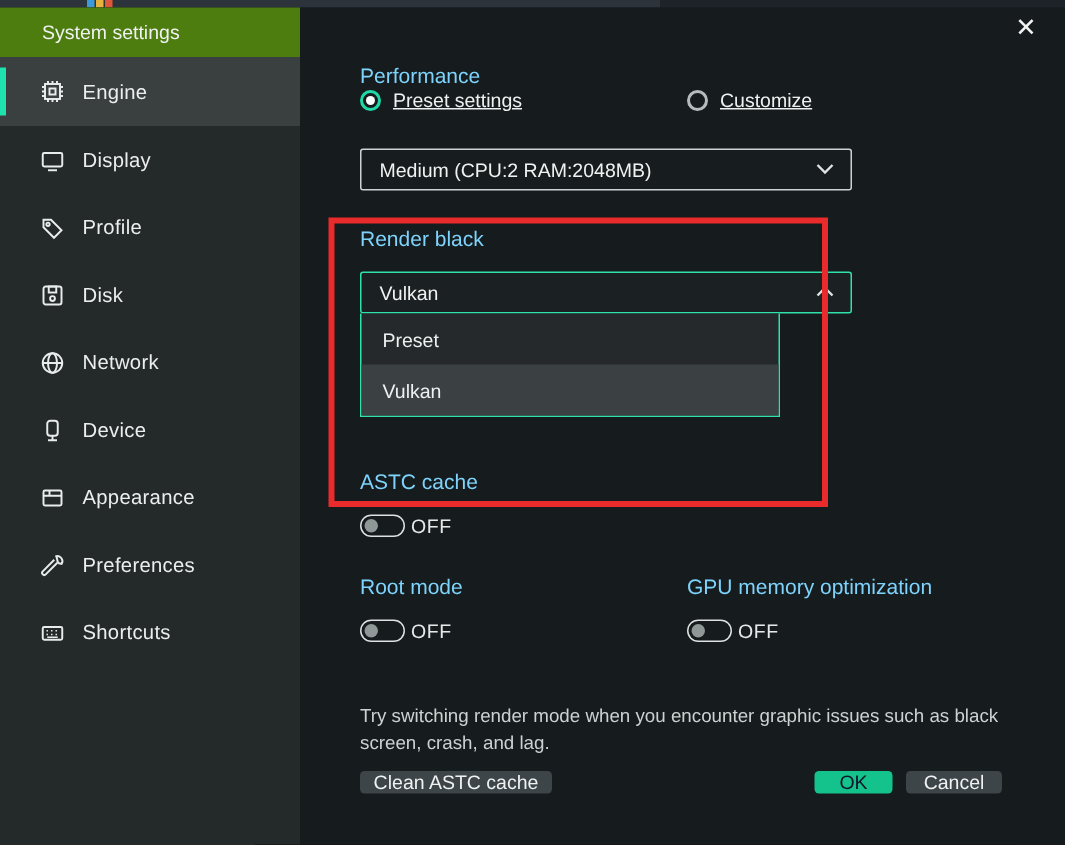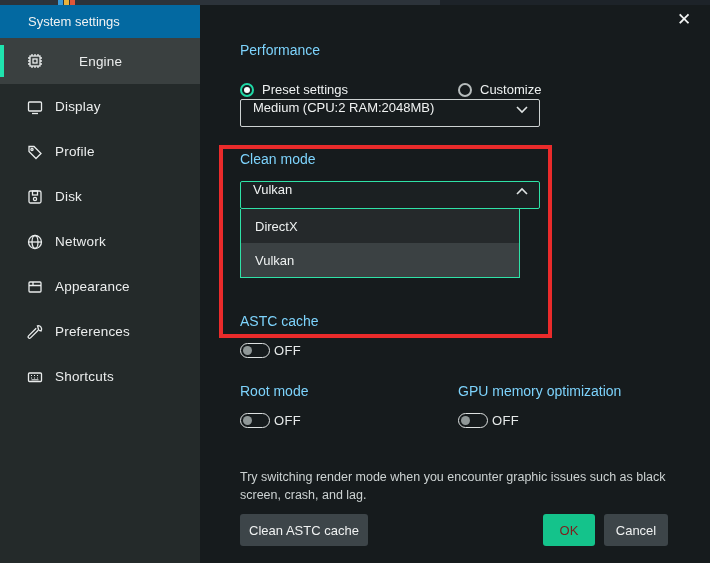--- a/index.html
+++ b/index.html
@@ -14,53 +14,53 @@
   .top-strip{position:absolute;left:0;top:0;width:710px;height:5px;background:#1d2329;}
   .top-strip-left{position:absolute;left:0;top:0;width:440px;height:5px;background:#2c333a;}
   .logo-dot{position:absolute;top:0;width:5px;height:5px;}
   .dot-blue{left:58px;background:#3b9bd8;}
   .dot-yellow{left:64px;background:#e8b33c;}
   .dot-red{left:70px;background:#e05638;}
   .edge-artifact{position:absolute;left:706px;top:276px;width:4px;height:9px;background:#7f8a8e;opacity:.8;}
 
   
   .sidebar{position:absolute;left:0;top:5px;width:200px;height:558px;background:#242a2a;}
-  .sidebar-header{height:33px;display:flex;align-items:center;padding-left:28px;background:#0369a1;}
+  .sidebar-header{height:33px;display:flex;align-items:center;padding-left:28px;background:#4d7c0f;}
   .sidebar-title{font-size:13px;color:#f0f2f2;}
   .nav{position:absolute;top:33px;left:0;right:0;}
   .nav-item{height:45px;display:flex;align-items:center;padding-left:26px;position:relative;cursor:pointer;}
-  .nav-item.first{height:46px;gap:24px;}
+  .nav-item.first{height:46px;}
   .nav-item.selected{background:#3a4040;}
   .nav-item.selected::before{content:"";position:absolute;left:0;top:7px;bottom:7px;width:4px;background:#1fe3ae;}
   .nav-icon{width:18px;height:18px;margin-right:11px;flex:0 0 18px;display:flex;align-items:center;justify-content:center;}
   .nav-icon svg{stroke:#e9ecec;fill:none;stroke-width:1.3;}
   .nav-label{font-size:13.5px;color:#eceeee;letter-spacing:.2px;}
 
   
   .main{position:absolute;left:200px;top:5px;width:510px;height:558px;background:#161b1d;}
   .close-btn{position:absolute;right:14px;top:2px;width:24px;height:24px;display:flex;align-items:center;justify-content:center;
     font-size:17px;color:#f2f4f4;cursor:pointer;}
   .section-heading{position:absolute;font-size:14px;color:#7dd3fc;}
   .h-performance{left:40px;top:37px;}
   .h-render{left:40px;top:146px;}
   .h-astc{left:40px;top:308px;}
   .h-root{left:40px;top:378px;}
   .h-gpu{left:258px;top:378px;}
 
   
-  .radio-row{position:absolute;top:77px;left:40px;display:flex;align-items:center;}
+  .radio-row{position:absolute;top:54px;left:40px;display:flex;align-items:center;text-decoration:underline;}
   .radio-row.second{left:258px;}
   .radio-outer{width:14px;height:14px;border-radius:50%;border:2px solid #b6bcbc;box-sizing:border-box;margin-right:8px;position:relative;}
   .radio-outer.checked{border-color:#1fd8a6;}
   .radio-outer.checked::after{content:"";position:absolute;left:2px;top:2px;width:6px;height:6px;border-radius:50%;background:#fbfdfd;}
   .radio-label{font-size:13px;color:#eef1f1;}
 
   
-  .dropdown{position:absolute;left:40px;width:300px;height:28px;box-sizing:border-box;
-    border:1px solid #cdd2d2;border-radius:2px;display:flex;
+  .dropdown{position:absolute;left:40px;width:328px;height:28px;box-sizing:border-box;
+    border:1px solid #cdd2d2;border-radius:2px;display:flex;align-items:center;
     padding:0 10px 0 12px;cursor:pointer;background:#171c1e;}
   .dd-preset{top:94px;}
   .dd-render{top:176px;border:1px solid #2fe2a7;background:#1b2022;}
   .dd-value{font-size:13px;color:#f0f2f2;flex:1;}
   .dd-chevron svg{stroke:#dfe3e3;fill:none;stroke-width:1.6;}
 
   .dd-list{position:absolute;left:40px;top:204px;width:280px;box-sizing:border-box;
     border:1px solid #2fe2a7;border-top:none;background:#25292b;z-index:3;}
   .dd-option{height:34px;display:flex;align-items:center;padding-left:14px;font-size:13px;color:#eef1f1;cursor:pointer;}
   .dd-option.highlighted{background:#3b4143;}
@@ -75,24 +75,24 @@
   .tg-root{left:40px;top:408px;}
   .tg-gpu{left:258px;top:408px;}
   .toggle-pill{width:30px;height:15px;border:1.5px solid #dde1e1;border-radius:9px;position:relative;box-sizing:border-box;cursor:pointer;}
   .toggle-knob{position:absolute;left:2px;top:1.5px;width:9px;height:9px;border-radius:50%;background:#8f9797;}
   .toggle-state{font-size:13px;color:#e6e9e9;margin-left:4px;letter-spacing:.4px;}
 
   
   .tip{position:absolute;left:40px;top:463px;width:440px;font-size:12.5px;line-height:18px;color:#ccd2d2;}
 
   
-  .btn{position:absolute;top:509px;height:32px;display:flex;align-items:center;justify-content:center;
+  .btn{position:absolute;top:509px;height:15px;display:flex;align-items:center;justify-content:center;
     border-radius:3px;font-size:13px;color:#f0f2f2;cursor:pointer;box-sizing:border-box;}
   .btn-clean{left:40px;width:128px;background:#3d4549;}
-  .btn-ok{left:343px;width:52px;background:#14c38b;color:#7f1d1d;}
+  .btn-ok{left:343px;width:52px;background:#14c38b;color:#0f172a;}
   .btn-cancel{left:404px;width:64px;background:#3d4549;}
 </style>
 </head>
 <body>
 
 <div class="top-strip">
   <div class="top-strip-left"></div>
   <div class="logo-dot dot-blue"></div>
   <div class="logo-dot dot-yellow"></div>
   <div class="logo-dot dot-red"></div>
@@ -151,20 +151,29 @@
       <span class="nav-icon">
         <svg width="18" height="18" viewBox="0 0 18 18">
           <circle cx="9" cy="9" r="6.5"></circle>
           <ellipse cx="9" cy="9" rx="3" ry="6.5"></ellipse>
           <path d="M2.5 9h13"></path>
         </svg>
       </span>
       <span class="nav-label">Network</span>
     </div>
 
+    <div class="nav-item">
+      <span class="nav-icon">
+        <svg width="18" height="18" viewBox="0 0 18 18">
+          <rect x="5.5" y="2.5" width="7" height="10" rx="2"></rect>
+          <path d="M9 12.5v3 M6 15.5h6"></path>
+        </svg>
+      </span>
+      <span class="nav-label">Device</span>
+    </div>
 
     <div class="nav-item">
       <span class="nav-icon">
         <svg width="18" height="18" viewBox="0 0 18 18">
           <rect x="3" y="4" width="12" height="10" rx="1"></rect>
           <path d="M3 7.5h12 M7 4v3.5"></path>
         </svg>
       </span>
       <span class="nav-label">Appearance</span>
     </div>
@@ -209,33 +218,33 @@
 
   <div class="dropdown dd-preset">
     <span class="dd-value">Medium (CPU:2 RAM:2048MB)</span>
     <span class="dd-chevron">
       <svg width="14" height="10" viewBox="0 0 14 10">
           <polyline points="2,3 7,8 12,3"></polyline>
         </svg>
     </span>
   </div>
 
-  <div class="section-heading h-render">Clean mode</div>
+  <div class="section-heading h-render">Render black</div>
 
   <div class="dropdown dd-render">
     <span class="dd-value">Vulkan</span>
     <span class="dd-chevron">
       <svg width="14" height="10" viewBox="0 0 14 10">
           <polyline points="2,8 7,3 12,8"></polyline>
         </svg>
     </span>
   </div>
 
   <div class="dd-list">
-    <div class="dd-option">DirectX</div>
+    <div class="dd-option">Preset</div>
     <div class="dd-option highlighted">Vulkan</div>
   </div>
 
   <div class="red-highlight"></div>
 
   <div class="section-heading h-astc">ASTC cache</div>
   <div class="toggle-row tg-astc">
     <span class="toggle-pill">
         <span class="toggle-knob"></span>
       </span>

